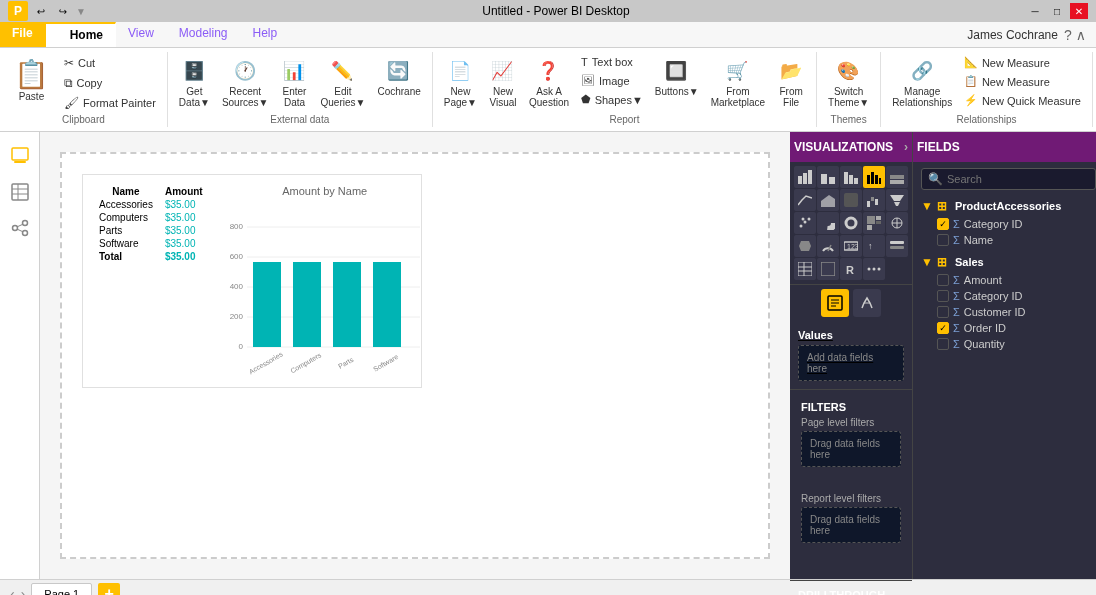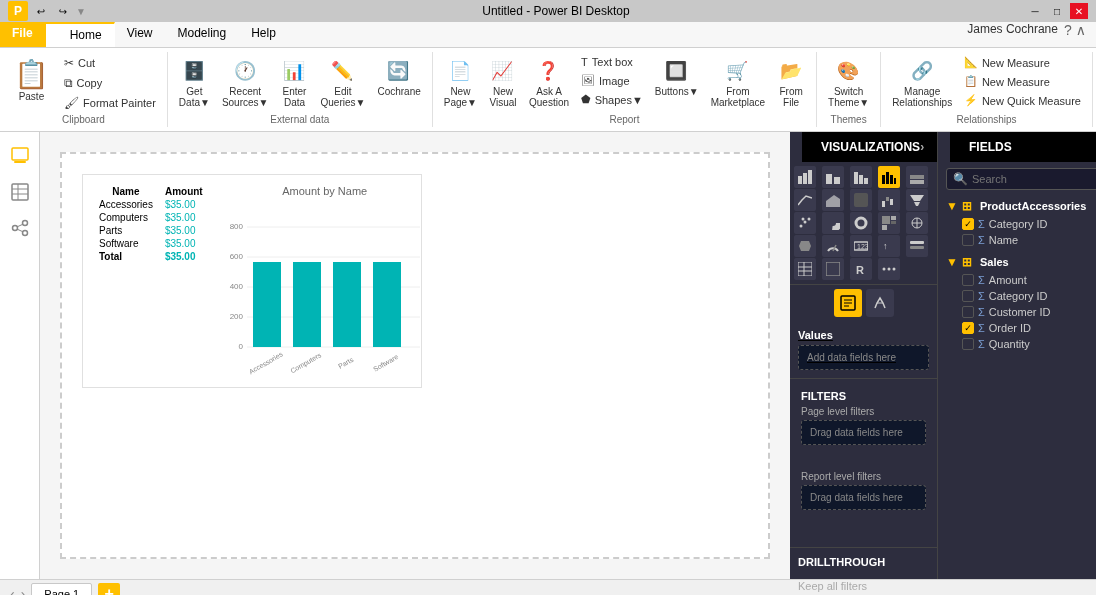--- a/index.html
+++ b/index.html
@@ -33,27 +33,27 @@
     #ribbon-tabs {
       display: flex;
       background: #f7f7f7;
       border-bottom: 1px solid #d0d0d0;
       height: 26px;
     }
     .ribbon-tab {
       padding: 4px 12px;
       font-size: 12px;
       cursor: pointer;
-      color: #000000;
+      color: #8b5cf6;
       border-right: 1px solid transparent;
     }
     .ribbon-tab.active {
       background: #fff;
       border-top: 2px solid #ffc000;
-      font-weight: normal;
+      font-weight: bold;
       color: #000;
       padding-left: 24px;
     }
     #ribbon-content {
       display: flex;
       align-items: stretch;
       padding: 4px 0;
       min-height: 78px;
     }
     .ribbon-group {
@@ -235,29 +235,28 @@
       display: flex;
       flex-direction: column;
     }
     #fields-panel {
       flex: 1;
       background: #2d2d3e;
       display: flex;
       flex-direction: column;
     }
     .panel-header {
-      background: #000000;
-      padding: 8px 19px;
+      background: #701a75;
+      padding: 8px 4px;
       font-size: 12px;
       font-weight: bold;
       color: #fff;
       display: flex;
       align-items: center;
       justify-content: space-between;
-      margin-left: 12px;
     }
     .panel-chevron { color: #aaa; font-size: 12px; cursor: pointer; }
 
     
     #viz-icons-grid {
       display: grid;
       grid-template-columns: repeat(5, 1fr);
       gap: 1px;
       padding: 4px;
     }
@@ -426,21 +425,21 @@
 </div>
 
 <div id="ribbon">
 
   <div id="ribbon-tabs">
     <div class="ribbon-tab" style="background:#ffc000;color:#fff;font-weight:bold;border-top:none;">File</div>
     <div class="ribbon-tab active">Home</div>
     <div class="ribbon-tab">View</div>
     <div class="ribbon-tab">Modeling</div>
     <div class="ribbon-tab">Help</div>
-    <div style="flex:1;display:flex;justify-content:flex-end;padding-right:10px;font-size:12px;color:#333;">
+    <div style="flex:1;display:flex;justify-content:flex-end;align-items:center;padding-right:10px;font-size:12px;color:#333;">
       <span>James Cochrane</span>
       <span style="margin-left:6px;color:#666;font-size:14px;cursor:pointer;">?</span>
       <span style="margin-left:4px;color:#666;font-size:14px;cursor:pointer;">∧</span>
     </div>
   </div>
 
   <div id="ribbon-content">
 
     <div class="ribbon-group">
       <div class="ribbon-buttons">

